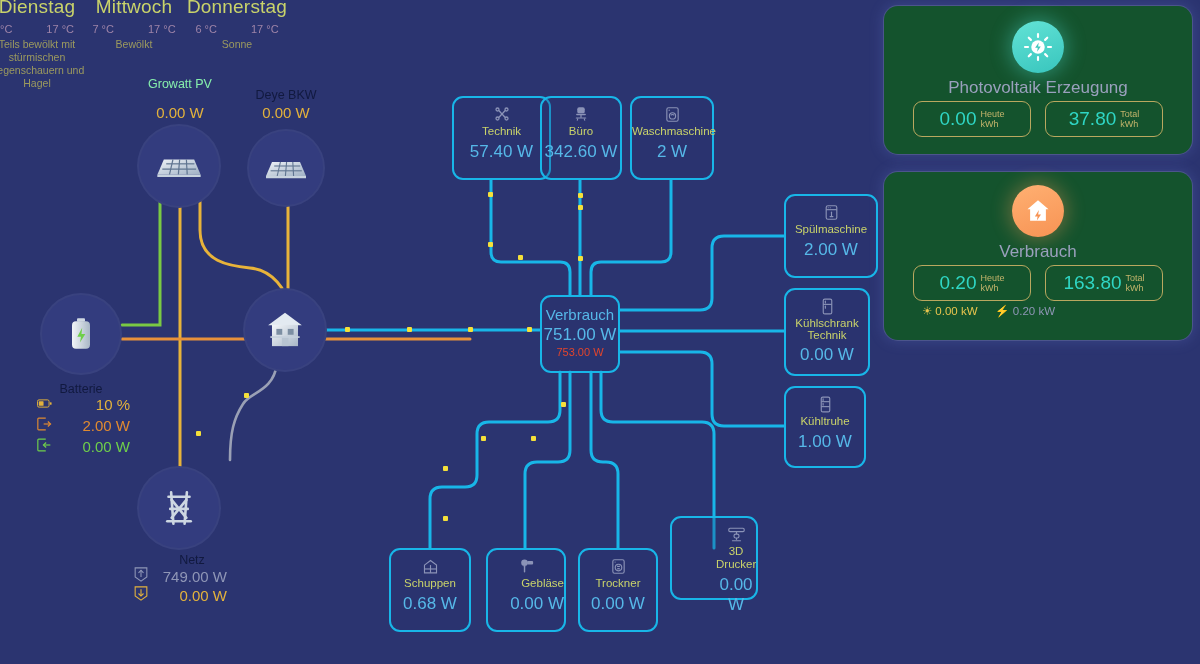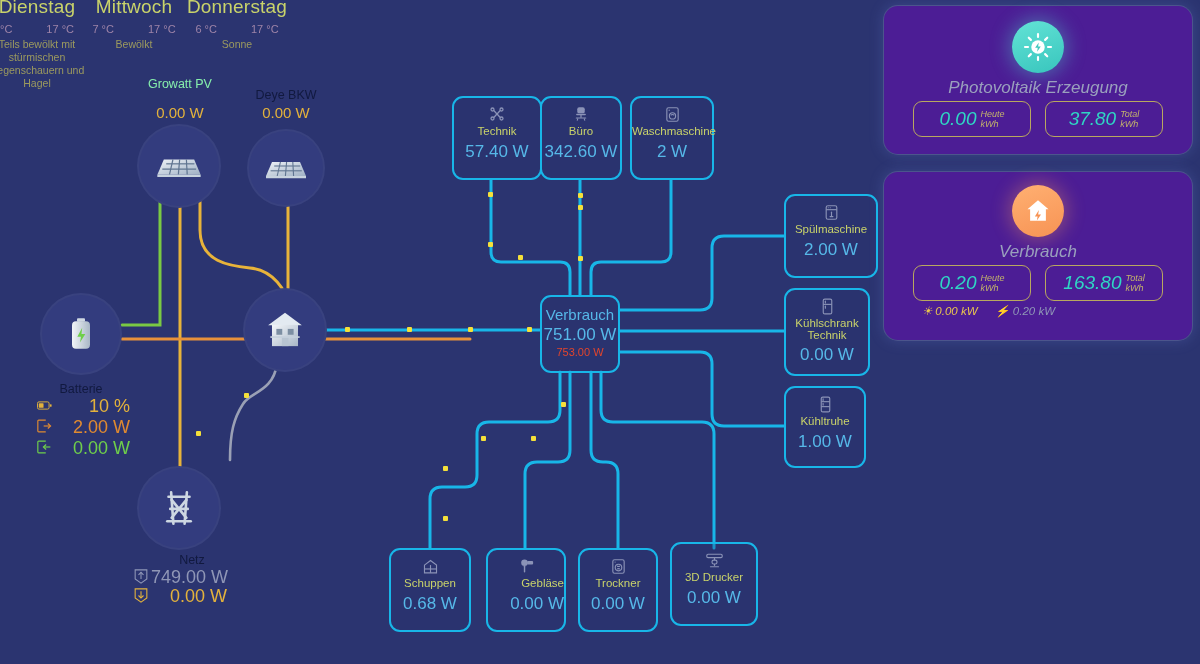--- a/index.html
+++ b/index.html
@@ -17,23 +17,22 @@
   .weather-col{position:absolute;text-align:center;}
   .w-day{font-size:19px;color:#c9d36a;letter-spacing:.2px;white-space:nowrap;}
   .w-temps{font-size:11px;color:#9e84a8;margin-top:5px;white-space:nowrap;}
   .w-temps .lo{margin-right:34px;}
   .w-cond{font-size:10.5px;color:#9c9a5e;margin-top:3px;line-height:13px;}
 
   
   .card{
     position:absolute;
     border-radius:14px;
-    background:#4c1d95;
+    background:#14532d;
     box-shadow:0 0 0 1px rgba(255,255,255,.12), 0 0 14px 2px rgba(120,140,230,.20);
-    font-style:italic;
   }
   .card-badge{
     position:absolute;left:50%;transform:translateX(-50%);
     width:52px;height:52px;border-radius:50%;
     display:flex;align-items:center;justify-content:center;
   }
   .badge-pv{background:linear-gradient(160deg,#63e3d6,#38c5bd);box-shadow:0 0 18px 4px rgba(80,220,210,.35);}
   .badge-hm{background:linear-gradient(160deg,#ffb072,#f79354);box-shadow:0 0 18px 4px rgba(255,160,90,.32);}
   .card-title{
     position:absolute;left:0;right:0;text-align:center;
@@ -56,21 +55,21 @@
   
   .node{
     position:absolute;border-radius:50%;
     background:#333c7e;
     box-shadow:0 0 0 2px #39427f;
     display:flex;align-items:center;justify-content:center;
   }
   .node-label{position:absolute;text-align:center;font-size:12.5px;color:#1b2250;white-space:nowrap;}
   .node-val{position:absolute;text-align:center;font-size:15px;color:#e3b23c;white-space:nowrap;}
 
-  .metric{position:absolute;font-size:18px;white-space:nowrap;display:flex;align-items:center;}
+  .metric{position:absolute;font-size:15px;white-space:nowrap;display:flex;align-items:center;}
   .metric .ico{width:20px;display:inline-block;text-align:center;font-size:13px;}
   .metric .num{display:inline-block;width:76px;text-align:right;}
 
   
   .dev{
     position:absolute;
     border:2px solid #18b6e8;
     border-radius:11px;
     background:rgba(40,52,110,.28);
     box-sizing:border-box;
@@ -372,21 +371,21 @@
       <rect x="4" y="15.4" width="16" height="0.9" fill="#c6d1dc"></rect>
     </svg>
   </div>
 
   <div class="hub" style="left:540px;top:295px;width:80px;height:78px;">
     <div class="hname">Verbrauch</div>
     <div class="hval">751.00 W</div>
     <div class="hsub">753.00 W</div>
   </div>
 
-  <div class="dev" style="left:452px;top:96px;width:90px;height:84px;">
+  <div class="dev" style="left:452px;top:96px;width:99px;height:84px;">
     <div class="dico">
       <svg width="18" height="18" viewBox="0 0 24 24" fill="none" stroke="#8b93b7" stroke-width="1.7">
         <circle cx="6" cy="6" r="2"></circle>
           <circle cx="18" cy="6" r="2"></circle>
           <circle cx="6" cy="18" r="2"></circle>
           <circle cx="18" cy="18" r="2"></circle>
         <path d="M7.7 7.3 L16.3 16.7"></path>
           <path d="M16.3 7.3 L7.7 16.7"></path>
       </svg>
     </div>
@@ -494,21 +493,21 @@
         <rect x="4" y="2.5" width="16" height="19" rx="2.5"></rect>
         <circle cx="12" cy="13.5" r="4.6"></circle>
         <path d="M10 11.4 q2 1.2 4 0 M10 15.6 q2-1.2 4 0"></path>
         <circle cx="7.2" cy="5.8" r=".8" fill="#8b93b7" stroke="none"></circle>
       </svg>
     </div>
     <div class="dname">Trockner</div>
     <div class="dval">0.00 W</div>
   </div>
 
-  <div class="dev" style="left:670px;top:542px;width:88px;height:84px;">
+  <div class="dev" style="left:670px;top:516px;width:88px;height:84px;padding-left:44px;">
     <div class="dico">
       <svg width="19" height="17" viewBox="0 0 26 22" fill="none" stroke="#8b93b7" stroke-width="1.6">
         <rect x="2.5" y="2.5" width="21" height="4.6" rx="1.6"></rect>
         <path d="M13 7.2 v3.2"></path>
         <rect x="9.6" y="10.4" width="6.8" height="5.4" rx="2.4"></rect>
         <path d="M13 15.8 v2.6"></path>
         <path d="M7.5 19.5 H18.5" stroke-linecap="round"></path>
       </svg>
     </div>
     <div class="dname">3D Drucker</div>

